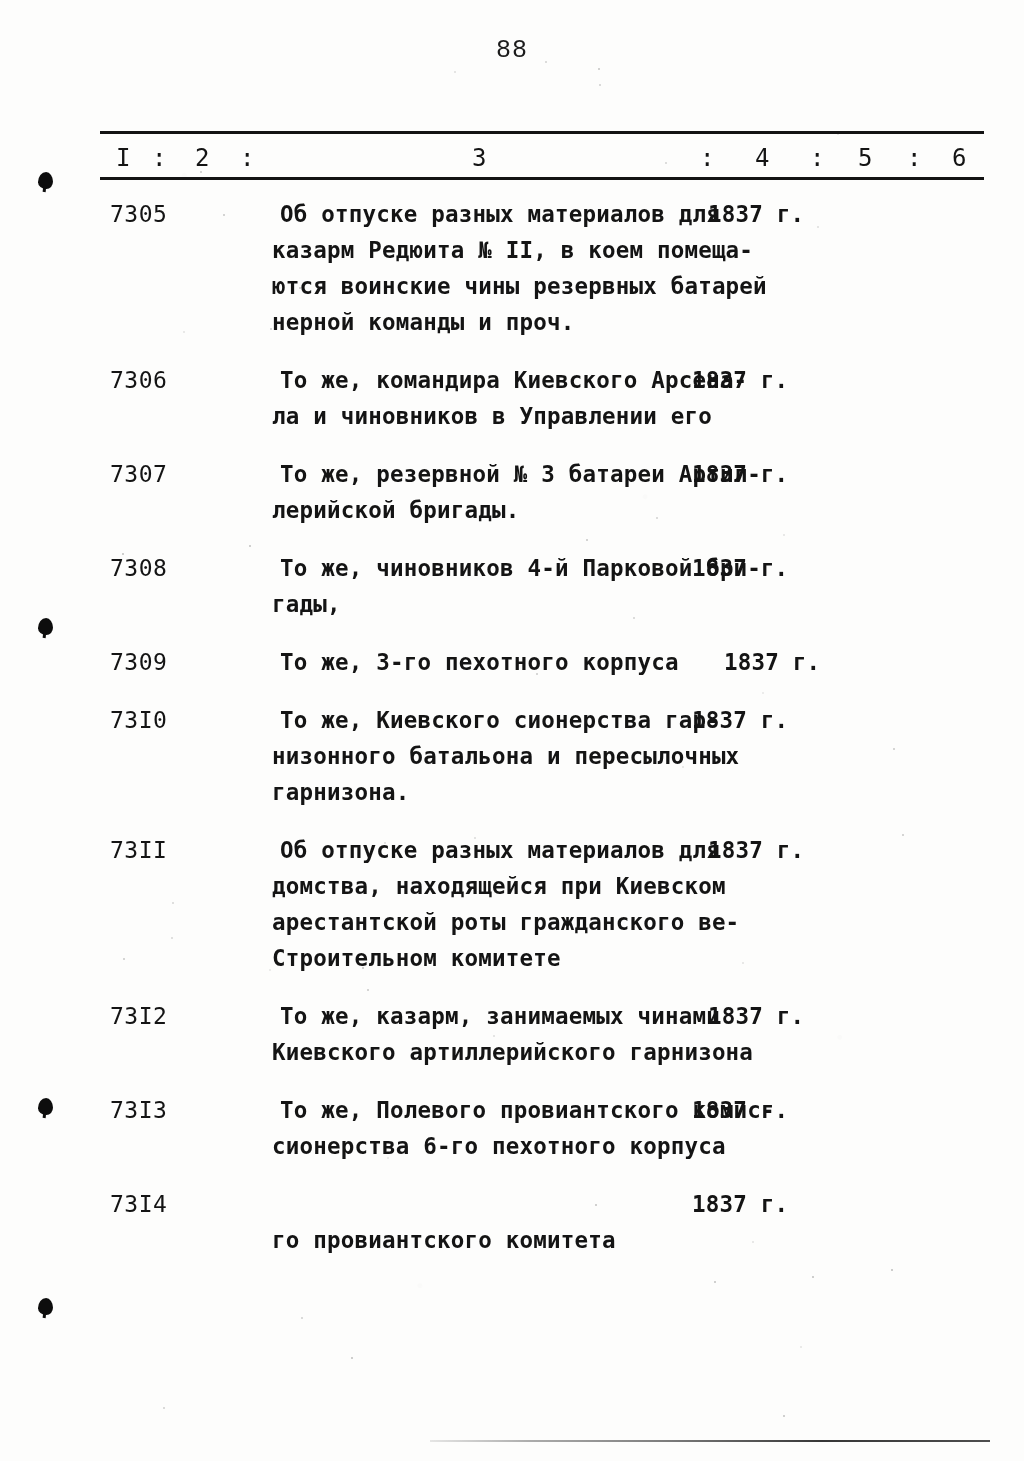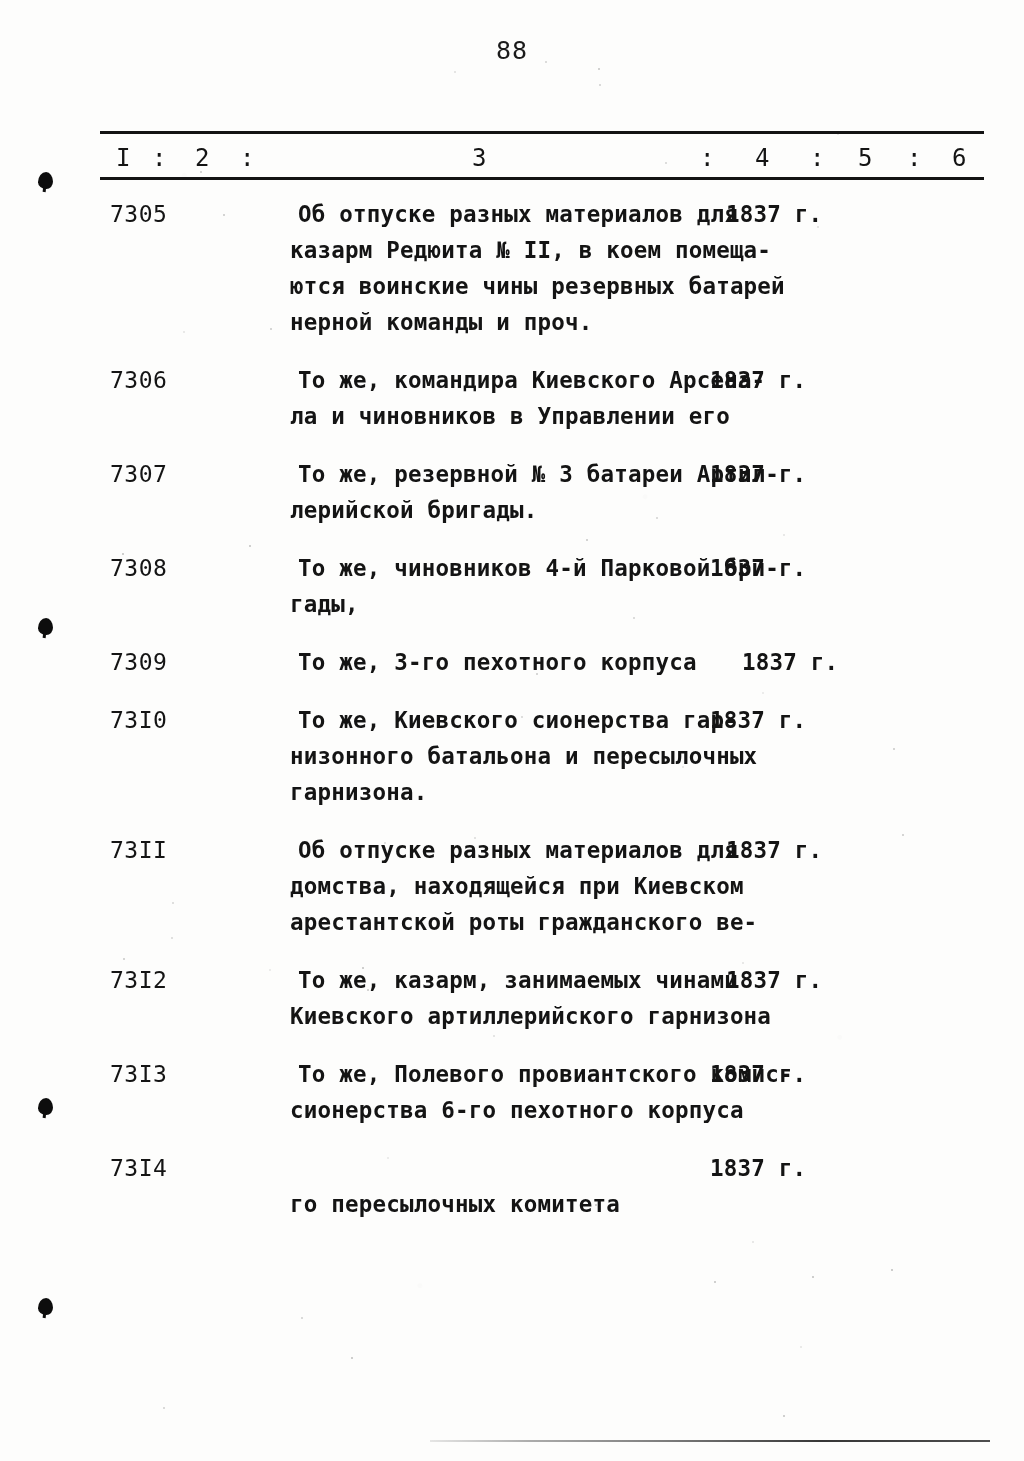--- a/index.html
+++ b/index.html
@@ -35,20 +35,21 @@
   
   #folio {
     position: absolute;
     top: 36px;
     left: 0;
     width: 1024px;
     text-align: center;
     font-size: 25px;
     letter-spacing: 1px;
     color: #1b1b1b;
+    font-family: Liberation Mono, monospace;
   }
 
   
   .rule {
     position: absolute;
     left: 100px;
     width: 884px;
     background: #131313;
   }
   #rule-top    { top: 131px; height: 3px; }
@@ -100,21 +101,20 @@
   #entries {
     position: absolute;
     top: 196px;
     left: 0;
     width: 1024px;
   }
 
   .entry {
     position: relative;
     margin-bottom: 22px;
-    padding-left: 18px;
   }
 
   .entry-num {
     position: absolute;
     left: 110px;
     top: 0;
     width: 140px;
     font-size: 23px;
     line-height: 36px;
     letter-spacing: 0.5px;
@@ -251,41 +251,42 @@
           <div class="line"><span class="txt">низонного батальона и пересылочных</span></div>
           <div class="line"><span class="txt">гарнизона.</span></div>
         </div>
       </div>
       <div class="entry">
         <div class="entry-num">73II</div>
         <div class="entry-body">
           <div class="line first"><span class="txt">Об отпуске разных материалов для</span><span class="year">1837 г.</span></div>
           <div class="line"><span class="txt">домства, находящейся при Киевском</span></div>
           <div class="line"><span class="txt">арестантской роты гражданского ве-</span></div>
+          <div class="line"><span class="txt">Строительном комитете</span></div>
         </div>
       </div>
       <div class="entry">
         <div class="entry-num">73I2</div>
         <div class="entry-body">
           <div class="line first"><span class="txt">То же, казарм, занимаемых чинами</span><span class="year">1837 г.</span></div>
           <div class="line"><span class="txt">Киевского артиллерийского гарнизона</span></div>
         </div>
       </div>
       <div class="entry">
         <div class="entry-num">73I3</div>
         <div class="entry-body">
           <div class="line first"><span class="txt">То же, Полевого провиантского комис-</span><span class="year tight">1837 г.</span></div>
           <div class="line"><span class="txt">сионерства 6-го пехотного корпуса</span></div>
         </div>
       </div>
       <div class="entry">
         <div class="entry-num">73I4</div>
         <div class="entry-body">
           <div class="line first"><span class="year tight">1837 г.</span></div>
-          <div class="line"><span class="txt">го пересылочных комитета</span></div>
+          <div class="line"><span class="txt">го провиантского комитета</span></div>
         </div>
       </div>
     </div>
 
   <div id="rule-page-bottom"></div>
 
 <div class="blot" style="left: 38px; top: 172px;"></div>
     <div class="blot" style="left: 38px; top: 618px;"></div>
     <div class="blot" style="left: 38px; top: 1098px;"></div>
     <div class="blot" style="left: 38px; top: 1298px;"></div>

